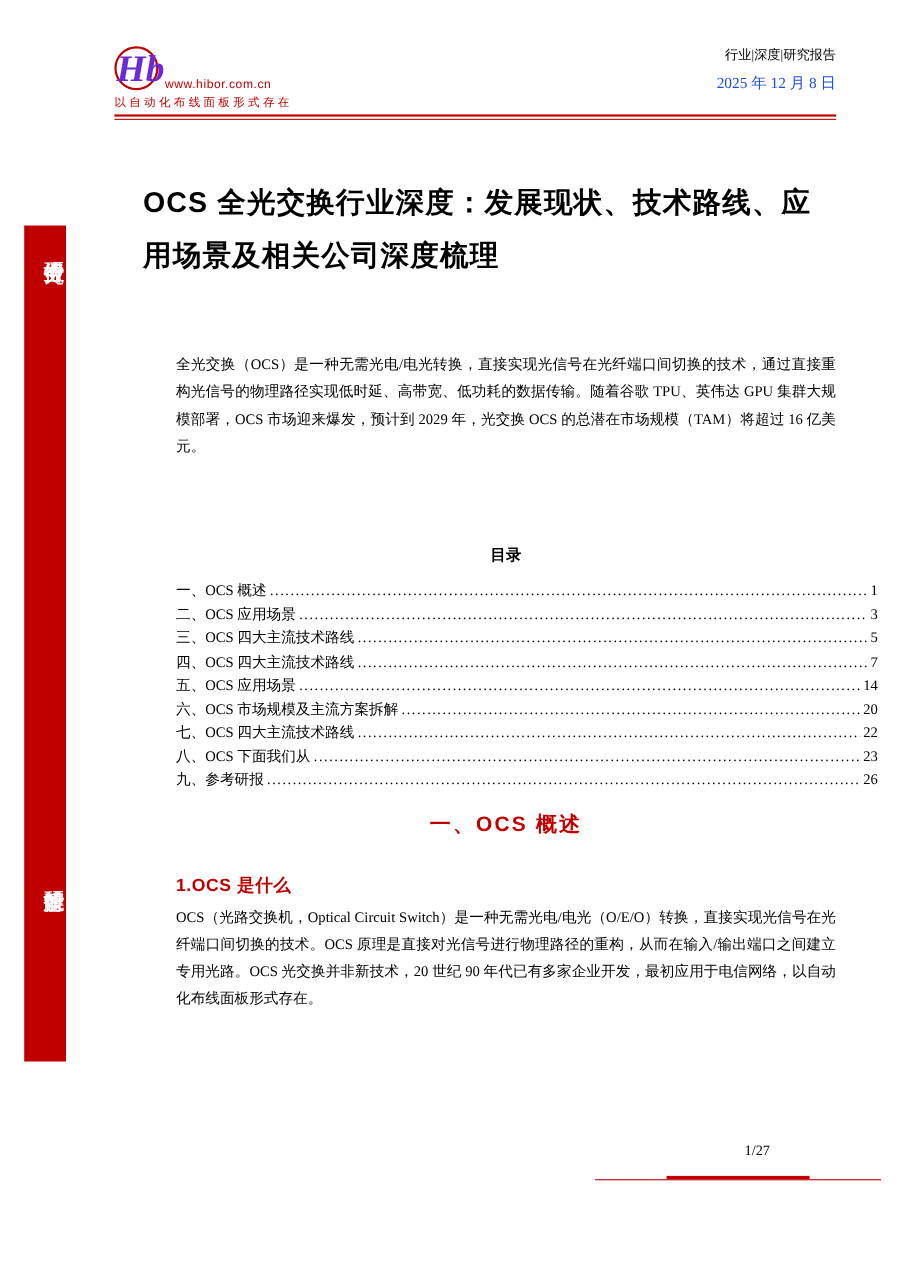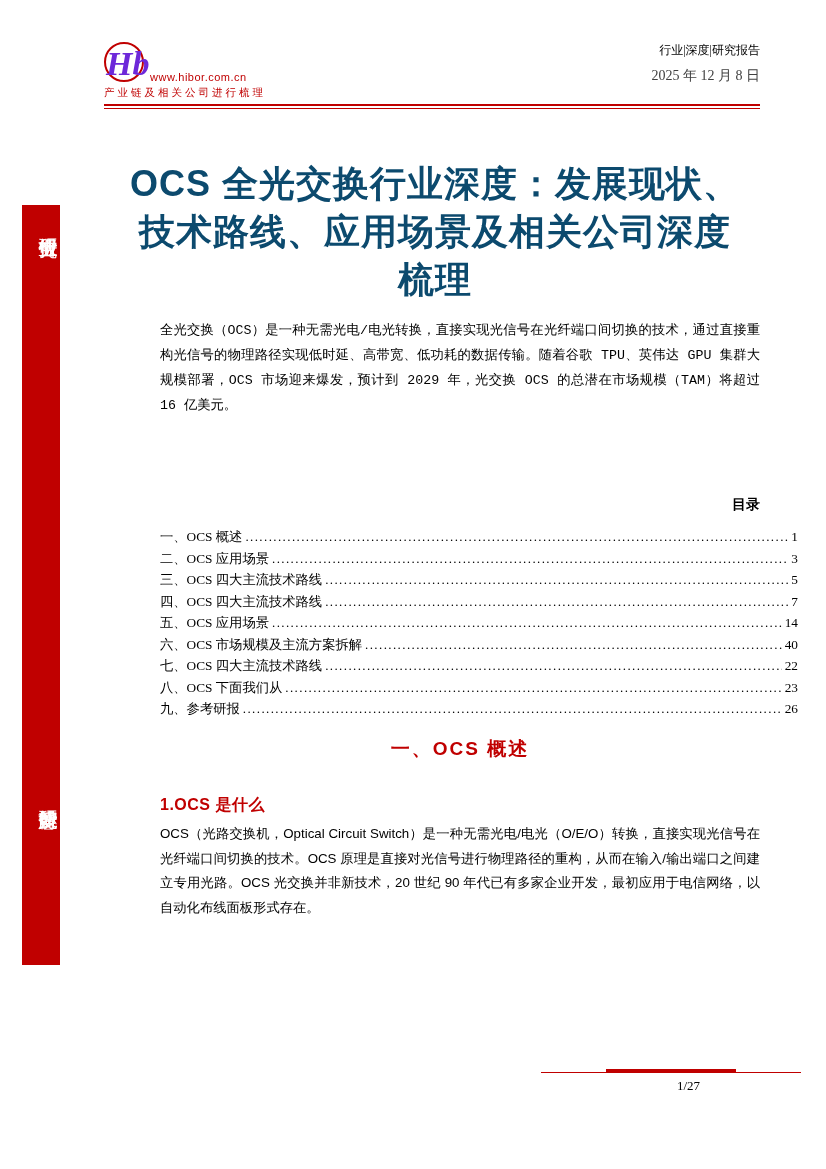--- a/index.html
+++ b/index.html
@@ -120,21 +120,21 @@
   }
   .header-right .line1 {
     font-family: "Liberation Serif", serif;
     font-size: 12px;
     color: #000;
     margin-bottom: 8px;
   }
   .header-right .line2 {
     font-family: "Liberation Serif", serif;
     font-size: 14px;
-    color: #404040;
+    color: #1d4ed8;
   }
   .header-rule {
     position: absolute;
     left: 44px;
     top: 104px;
     width: 656px;
     height: 2px;
     background: #c00000;
   }
   .header-rule-thin {
@@ -145,50 +145,50 @@
     height: 1px;
     background: #c00000;
   }
 
   
   .doc-title {
     position: absolute;
     left: 70px;
     top: 160px;
     width: 610px;
-    text-align: center;
-    color: #0c4a6e;
-    font-family: "Liberation Sans", sans-serif;
-    font-weight: bold;
-    font-size: 36px;
+    text-align: left;
+    color: #000000;
+    font-family: "Liberation Sans", sans-serif;
+    font-weight: bold;
+    font-size: 26px;
     line-height: 48px;
     letter-spacing: 1px;
   }
 
   
   .abstract {
     position: absolute;
     left: 100px;
     width: 600px;
-    font-family: Liberation Mono, monospace;
+    font-family: Liberation Serif, serif;
     font-size: 13.3px;
     line-height: 25px;
     text-align: justify;
     color: #000;
   }
   .abstract.p1 { top: 318px; }
   .abstract.p2 { top: 412px; }
 
   
   .toc-title {
     position: absolute;
     left: 100px;
     top: 496px;
     width: 600px;
-    text-align: right;
+    text-align: center;
     font-family: "Liberation Sans", sans-serif;
     font-weight: bold;
     font-size: 14px;
     color: #000;
   }
   .toc-list {
     position: absolute;
     left: 100px;
     top: 526px;
     width: 638px;
@@ -235,36 +235,35 @@
     font-family: "Liberation Sans", sans-serif;
     font-weight: bold;
     font-size: 16px;
     letter-spacing: 0.5px;
   }
   .body-para {
     position: absolute;
     left: 100px;
     top: 822px;
     width: 600px;
-    font-family: Liberation Sans, sans-serif;
+    font-family: Liberation Serif, serif;
     font-size: 13.3px;
     line-height: 24.5px;
     text-align: justify;
     color: #000;
   }
 
   
   .footer-page {
     position: absolute;
     right: 60px;
     top: 1038px;
     font-family: "Liberation Serif", serif;
     font-size: 13px;
     color: #000;
-    margin-top: 40px;
   }
   .footer-rule {
     position: absolute;
     left: 481px;
     top: 1072px;
     width: 260px;
     height: 1px;
     background: #c00000;
   }
   .footer-rule2 {
@@ -283,21 +282,21 @@
   <div class="sidebar-text top">行业研究报告</div>
   <div class="sidebar-text bottom">慧博智能投研</div>
 </div>
 
 <div class="page">
 
   <div class="header">
     <div class="logo">
       <div class="logo-mark">Hb</div>
       <div class="logo-url">www.hibor.com.cn</div>
-      <div class="logo-sub">产业链及相关公司进行梳理</div>
+      <div class="logo-sub">以自动化布线面板形式存在</div>
     </div>
     <div class="header-right">
       <div class="line1">行业|深度|研究报告</div>
       <div class="line2">2025 年 12 月 8 日</div>
     </div>
   </div>
   <div class="header-rule"></div>
   <div class="header-rule-thin"></div>
 
   <div class="doc-title">OCS 全光交换行业深度：发展现状、技术路线、应用场景及相关公司深度梳理</div>
@@ -327,21 +326,21 @@
         <span class="toc-page">7</span>
       </div>
       <div class="toc-row">
         <span class="toc-label">五、OCS 应用场景</span>
         <span class="toc-dots">........................................................................................................................................................................................................</span>
         <span class="toc-page">14</span>
       </div>
       <div class="toc-row">
         <span class="toc-label">六、OCS 市场规模及主流方案拆解</span>
         <span class="toc-dots">........................................................................................................................................................................................................</span>
-        <span class="toc-page">40</span>
+        <span class="toc-page">20</span>
       </div>
       <div class="toc-row">
         <span class="toc-label">七、OCS 四大主流技术路线</span>
         <span class="toc-dots">........................................................................................................................................................................................................</span>
         <span class="toc-page">22</span>
       </div>
       <div class="toc-row">
         <span class="toc-label">八、OCS 下面我们从</span>
         <span class="toc-dots">........................................................................................................................................................................................................</span>
         <span class="toc-page">23</span>

